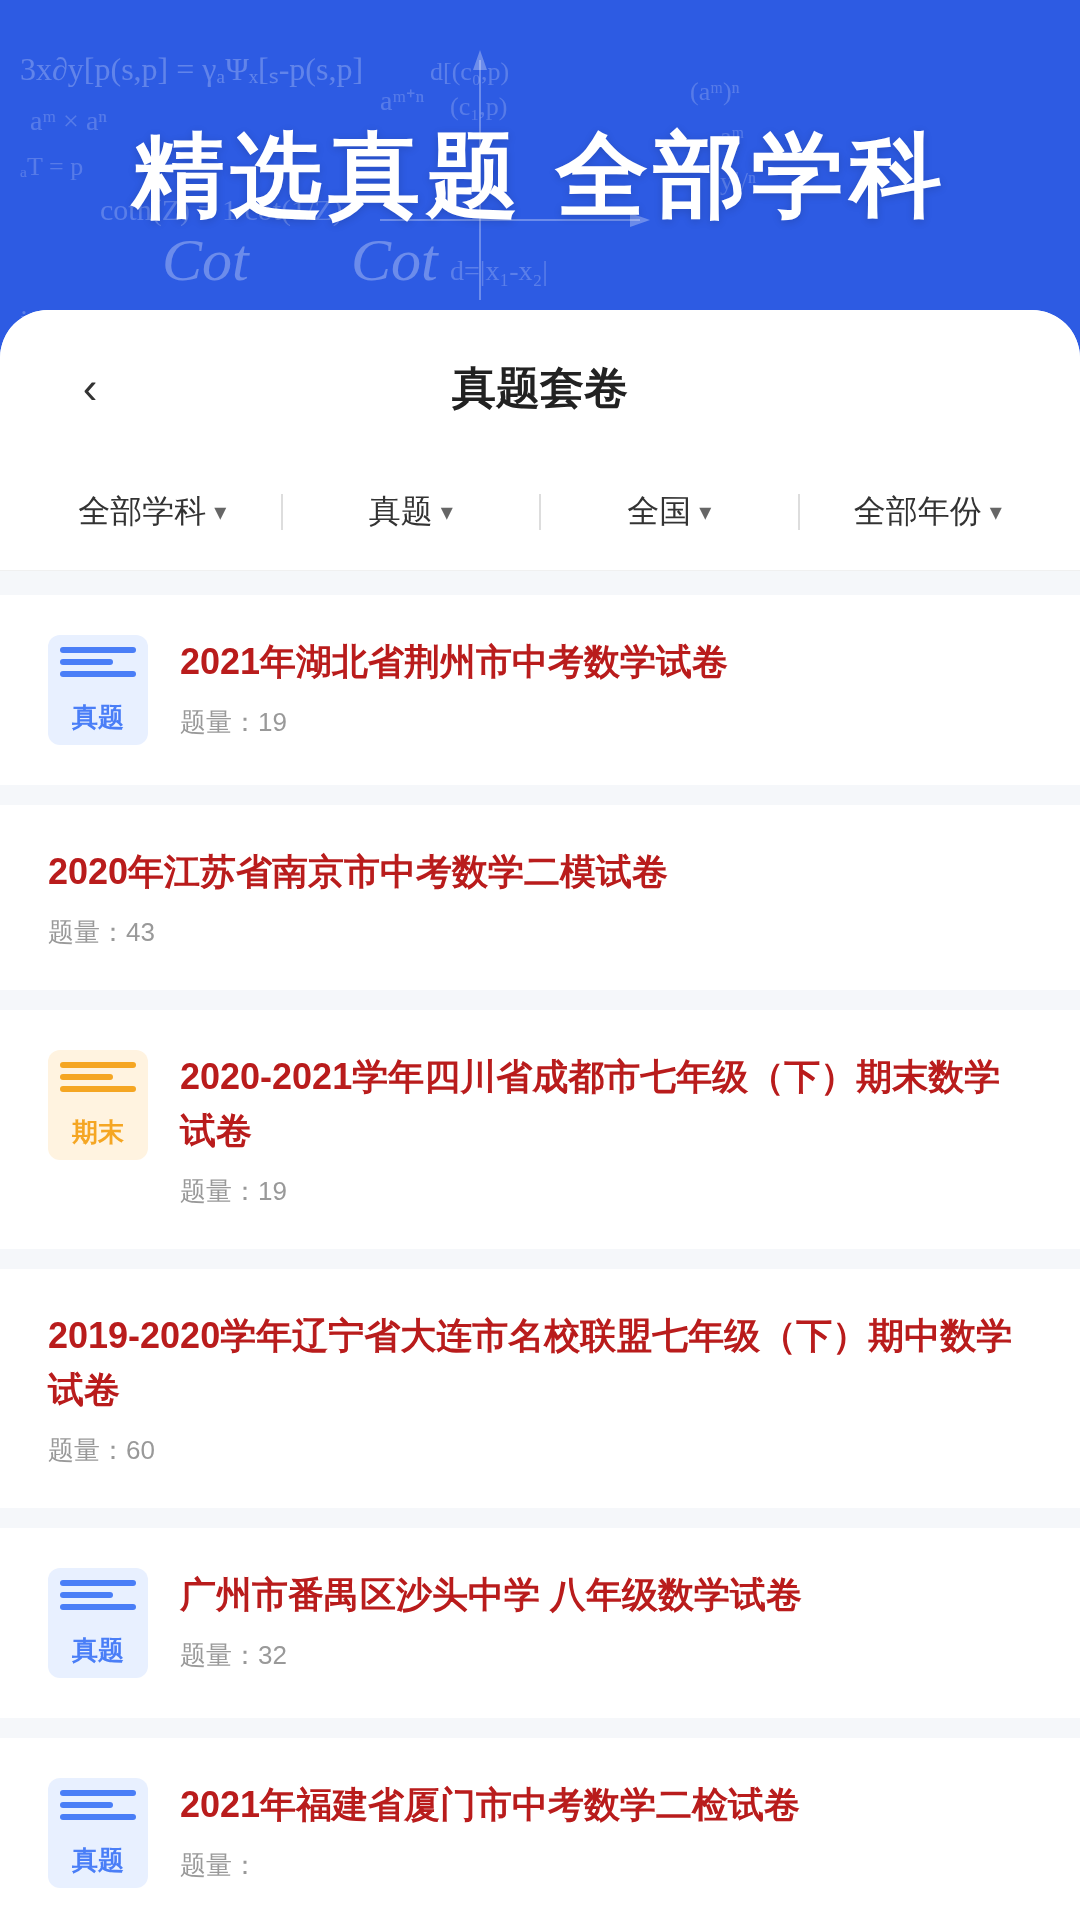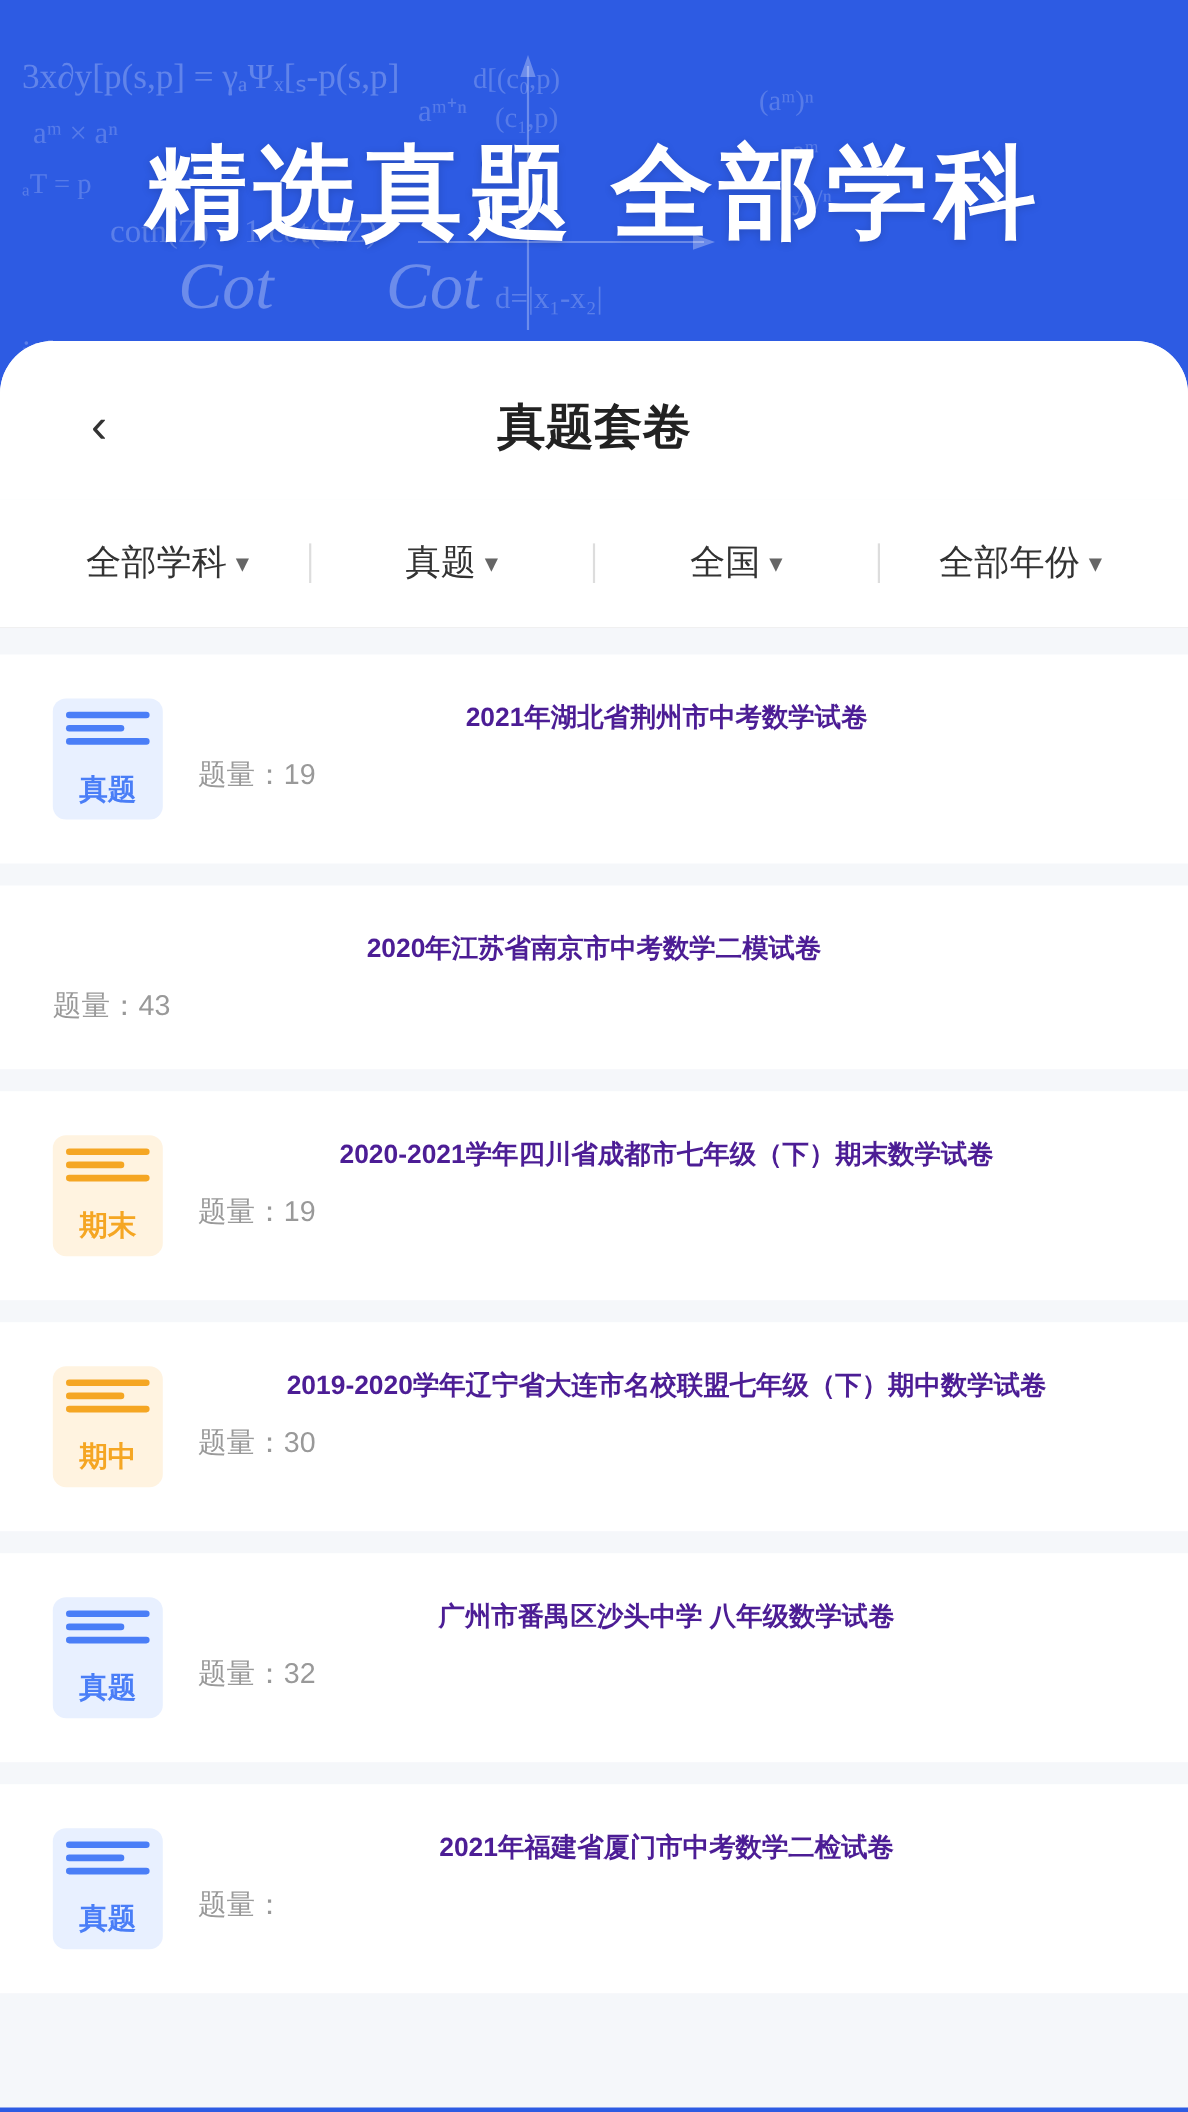--- a/index.html
+++ b/index.html
@@ -216,26 +216,25 @@
 
     .badge-label-orange {
       color: #f5a623;
     }
 
     .item-content {
       flex: 1;
     }
 
     .item-title {
-      font-size: 24px;
+      font-size: 36px;
       font-weight: 600;
-      color: #4c1d95;
+      color: #b91c1c;
       line-height: 1.5;
       margin-bottom: 16px;
-      text-align: center;
     }
 
     .item-count {
       font-size: 26px;
       color: #999;
     }
 
     .item-count span {
       color: #999;
     }
@@ -353,32 +352,24 @@
       </div>
       <div class="item-content">
         <div class="item-title">2020-2021学年四川省成都市七年级（下）期末数学试卷</div>
         <div class="item-count">
           <span>题量：</span><span>19</span>
         </div>
       </div>
     </div>
 
     <div class="list-item">
-      <div class="item-badge badge-qizhong">
-        <div class="badge-lines">
-          <div class="badge-line badge-line-orange-full"></div>
-          <div class="badge-line badge-line-orange"></div>
-          <div class="badge-line badge-line-orange-full"></div>
-        </div>
-        <span class="badge-label badge-label-orange">期中</span>
-      </div>
       <div class="item-content">
         <div class="item-title">2019-2020学年辽宁省大连市名校联盟七年级（下）期中数学试卷</div>
         <div class="item-count">
-          <span>题量：</span><span>30</span>
+          <span>题量：</span><span>60</span>
         </div>
       </div>
     </div>
 
     <div class="list-item">
       <div class="item-badge badge-zhenti">
         <div class="badge-lines">
           <div class="badge-line badge-line-blue-full"></div>
           <div class="badge-line badge-line-blue"></div>
           <div class="badge-line badge-line-blue-full"></div>

